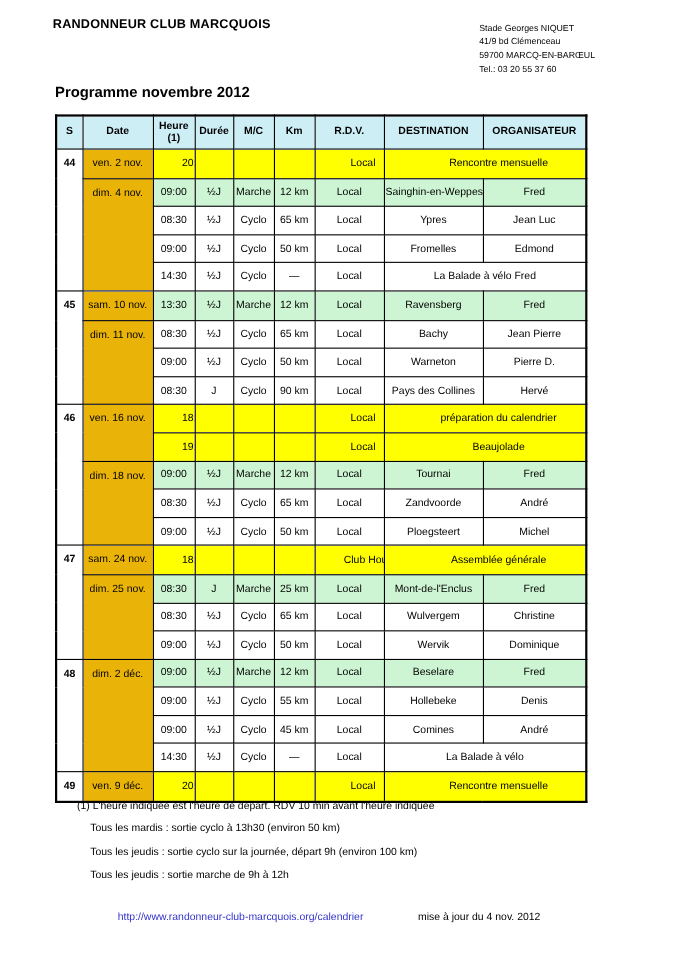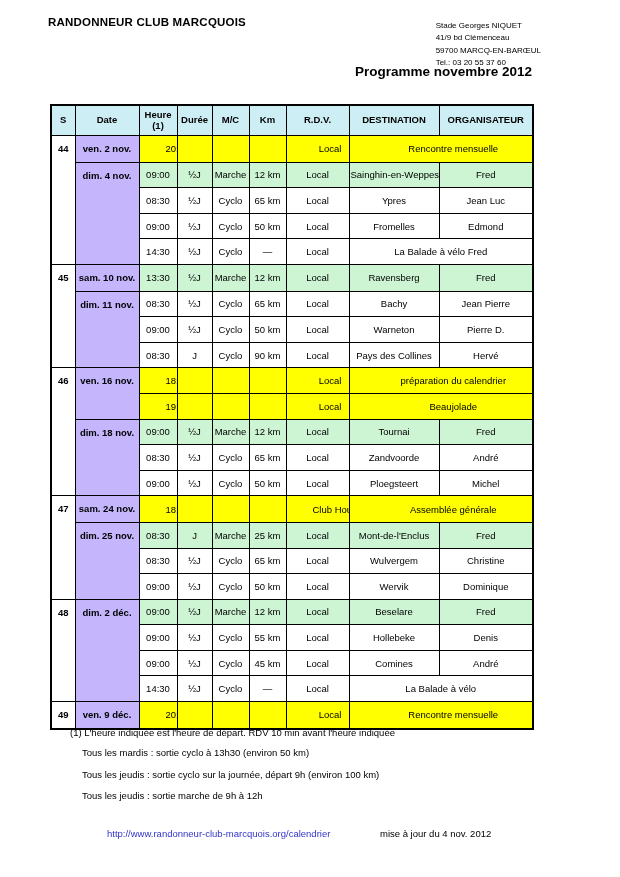--- a/index.html
+++ b/index.html
@@ -13,22 +13,22 @@
   }
   .club-name {
     position:absolute; left:48px; top:16px;
     font-size:11.5px; font-weight:bold; letter-spacing:.2px;
   }
   .address-block {
     position:absolute; top:20px; right:79px;
     font-size:8px; line-height:12.3px;
   }
   .doc-title {
-    position:absolute; left:50px; top:64px; width:482px;
-    text-align:right; font-size:13.5px; font-weight:bold;
+    position:absolute; left:50px; top:76px; width:482px;
+    text-align:left; font-size:13.5px; font-weight:bold;
   }
   table.program-table {
     position:absolute; left:50px; top:104px;
     width:482px; table-layout:fixed;
     border-collapse:collapse;
     border:2px solid #000;
     font-size:9.5px;
   }
   .program-table th, .program-table td {
     border:1px solid #000;
@@ -46,22 +46,21 @@
   }
   .program-table tbody tr { height:25.6px; }
   .program-table tbody td { vertical-align:middle; background:#ffffff; }
   .program-table td.s-cell {
     font-weight:bold;
     vertical-align:top; line-height:25.6px;
     background:#ffffff;
   }
   .program-table td.date-cell {
     vertical-align:top; line-height:25.6px;
-    background:#c4b5fd;
-    font-weight:bold;
+    background:#eab308;
   }
   .program-table td.bg-yellow { background:#ffff00;padding-left:26px; }
   .program-table td.bg-green  { background:#cdf5d3; }
   .footnote-1 {
     position:absolute; left:70px; top:727px;
     font-size:9.5px;
   }
   .bold-notes {
     position:absolute; left:82px; top:747px;
     font-size:9.5px; font-weight:normal;

